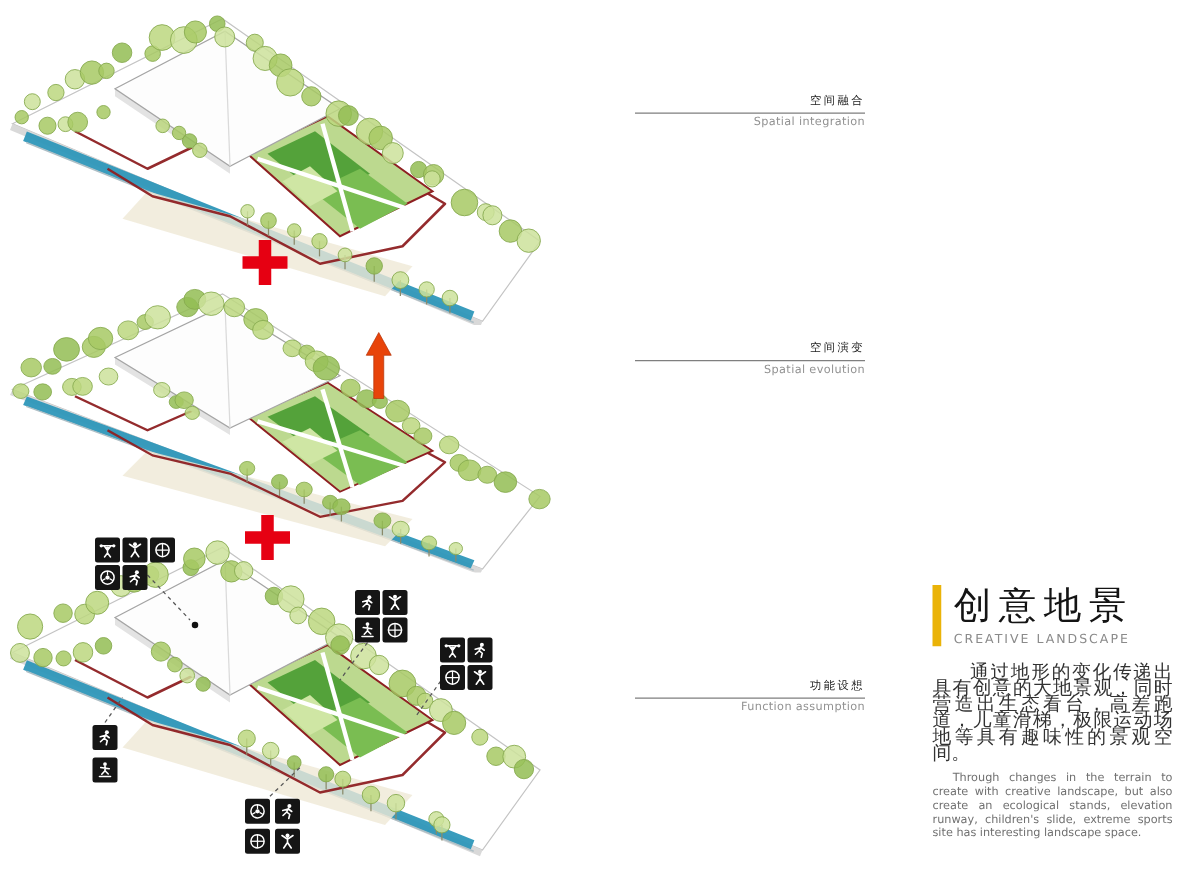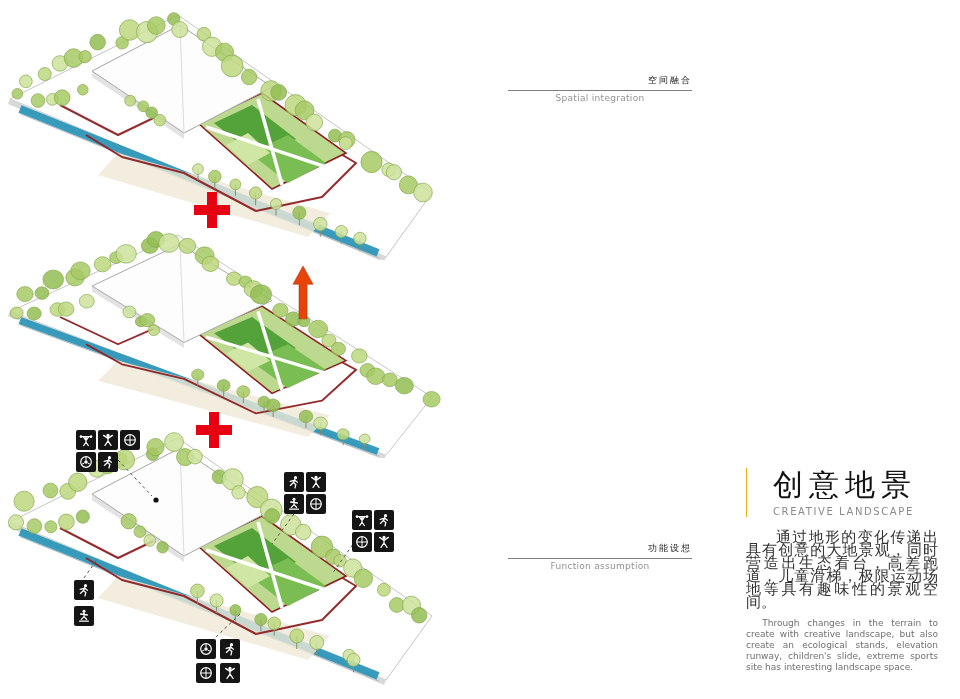--- a/index.html
+++ b/index.html
@@ -15,23 +15,23 @@
   .plus::before{left:0;top:13px;width:36px;height:10px}
   .plus::after{left:13px;top:0;width:10px;height:36px}
   #plus1{left:194px;top:192px}
   #plus2{left:196px;top:412px}
   .annotation{position:absolute;left:508px;width:184px}
   #ann1{top:74px}
   #ann2{top:272px}
   #ann3{top:542px}
   .ann-zh{text-align:right;font-size:9px;color:#222;letter-spacing:2px;margin-bottom:3px}
   .ann-line{border-top:1px solid #7f7f7f;height:0}
-  .ann-en{text-align:center;font-size:9px;color:#929292;margin-top:2px;letter-spacing:.3px}
+  .ann-en{text-align:right;font-size:9px;color:#929292;margin-top:2px;letter-spacing:.3px}
   .title-block{position:absolute;left:746px;top:468px;width:192px}
-  .tb-head{border-left:1px solid #eab308;padding-left:26px}
+  .tb-head{border-left:7px solid #eab308;padding-left:10px}
   .tb-zh{font-size:30px;font-weight:400;letter-spacing:6px;color:#141414;line-height:1.15;white-space:nowrap}
   .tb-en{font-size:10px;color:#8a8a8a;letter-spacing:1.6px;margin-top:3px;white-space:nowrap}
   .tb-p-zh{margin-top:14px;font-size:15px;line-height:13px;color:#323232;text-align:justify;text-indent:2em}
   .tb-p-en{margin-top:9px;font-size:9px;line-height:11px;color:#707070;text-align:justify;text-indent:1.8em}
   .defs-holder{position:absolute;width:0;height:0;overflow:hidden}
 </style>
 </head>
 <body>
 
 <div class="canvas">
@@ -429,20 +429,25 @@
           <use href="#g-gym" transform="translate(10,10)"></use>
         </g>
     </g>
   </svg>
 
   <div class="annotation" id="ann1">
     <div class="ann-zh">空间融合</div>
     <div class="ann-line"></div>
     <div class="ann-en">Spatial integration</div>
   </div>
+  <div class="annotation" id="ann2">
+    <div class="ann-zh">空间演变</div>
+    <div class="ann-line"></div>
+    <div class="ann-en">Spatial evolution</div>
+  </div>
   <div class="annotation" id="ann3">
     <div class="ann-zh">功能设想</div>
     <div class="ann-line"></div>
     <div class="ann-en">Function assumption</div>
   </div>
 
   <div class="title-block">
     <div class="tb-head">
       <div class="tb-zh">创意地景</div>
       <div class="tb-en">CREATIVE LANDSCAPE</div>

